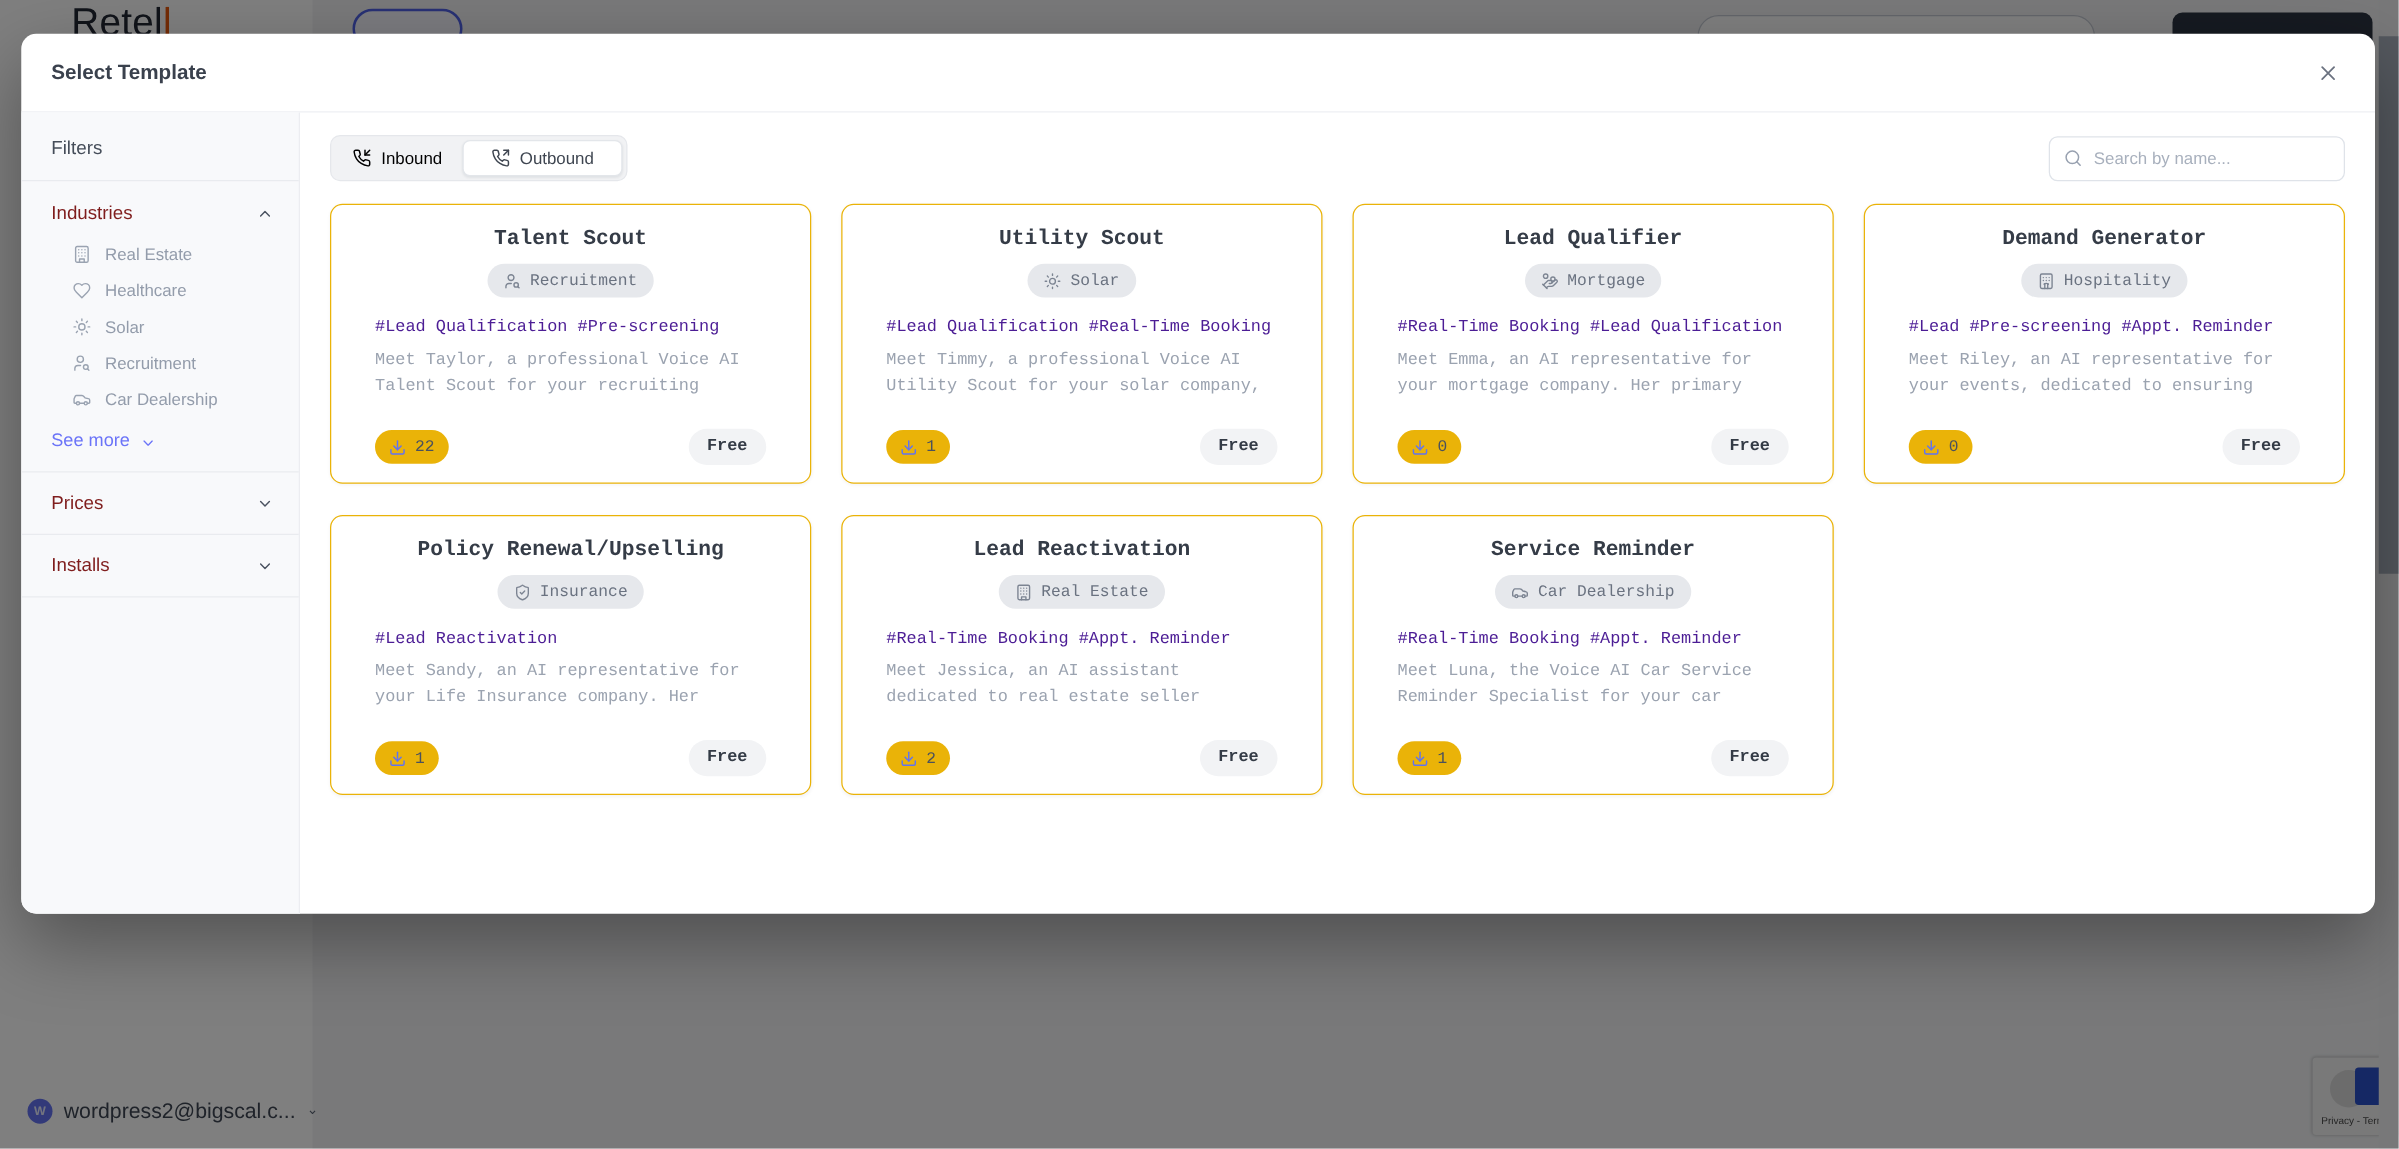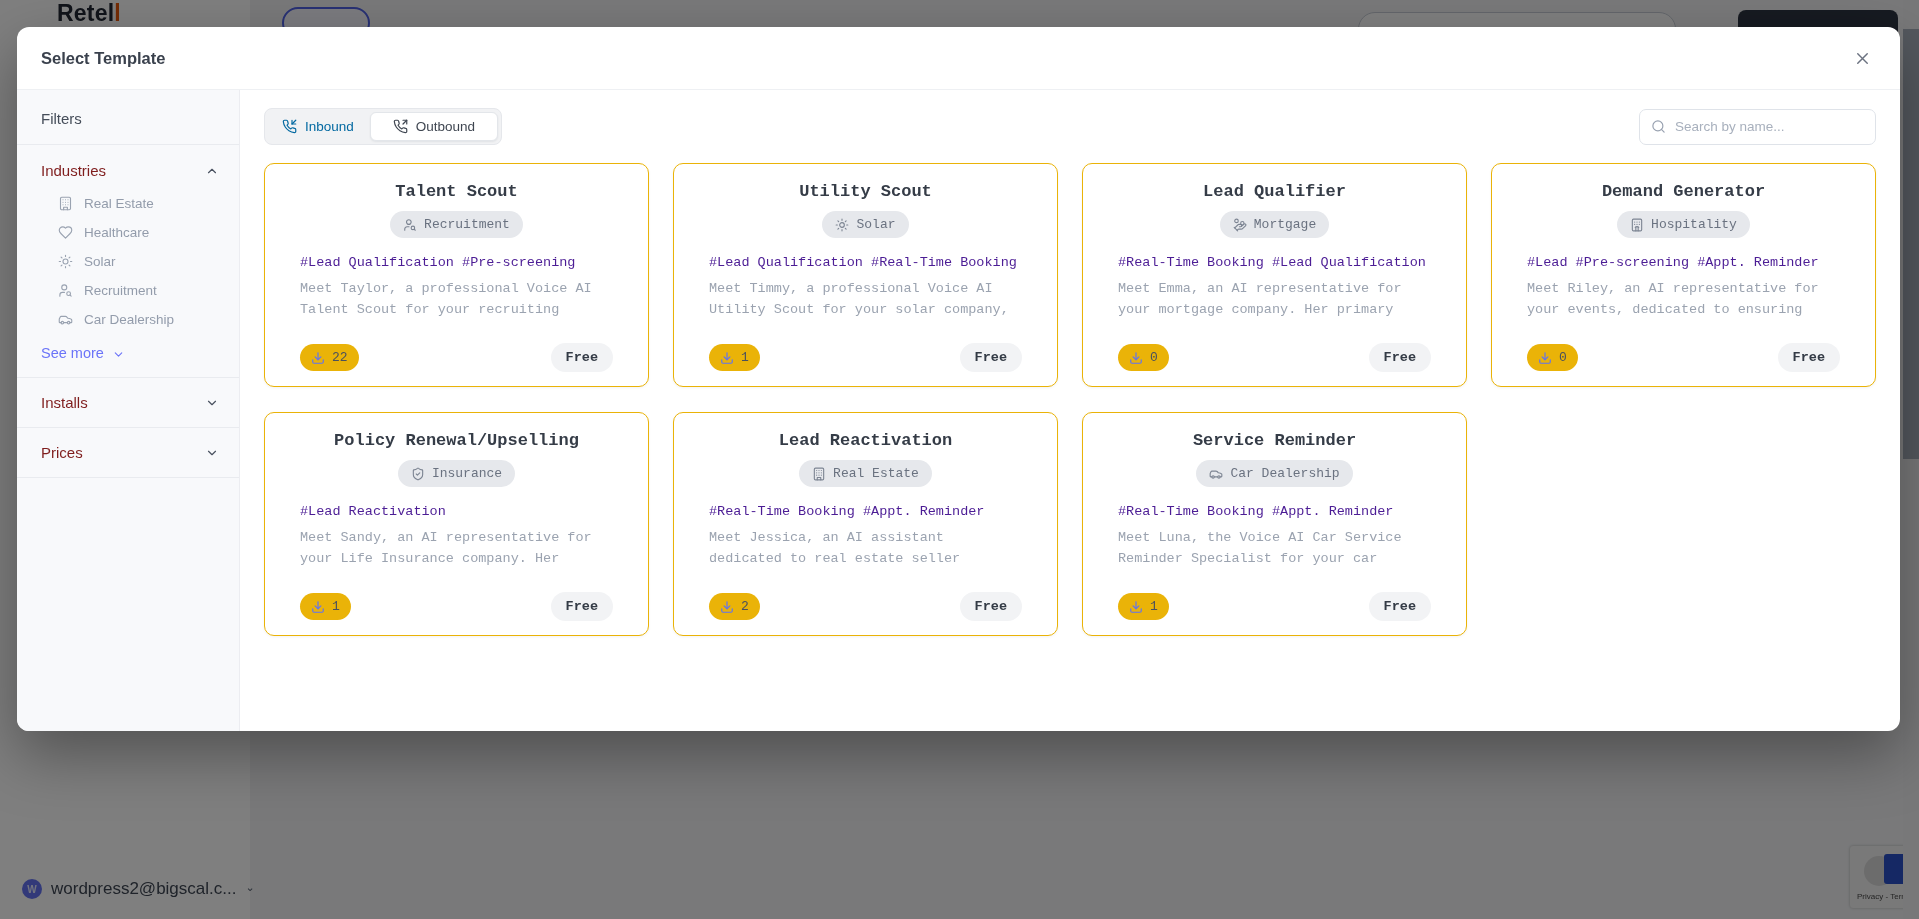--- a/index.html
+++ b/index.html
@@ -4,21 +4,21 @@
 <style>
   * { margin:0; padding:0; box-sizing:border-box; }
   html,body { width:1919px; height:919px; overflow:hidden; }
   body { font-family:"Liberation Sans","DejaVu Sans",sans-serif; background:#f2f3f5; position:relative; }
 
   svg.ic { display:block; fill:none; stroke:currentColor; stroke-width:2; stroke-linecap:round; stroke-linejoin:round; }
 
   
   .bg-page { position:absolute; inset:0; z-index:1; }
   .bg-sidebar { position:absolute; left:0; top:0; width:250px; height:100%; background:#ffffff; }
-  .bg-logo { position:absolute; left:57px; top:0; font-size:23px; font-weight:700; color:#222835; letter-spacing:.2px; }
+  .bg-logo { position:absolute; left:57px; top:0; font-size:31px; font-weight:400; color:#222835; letter-spacing:.2px; }
   .logo-accent { color:#e8590c; }
   .bg-pill-button { position:absolute; left:282px; top:7px; width:88px; height:32px; border:2px solid #5062e8; border-radius:16px; background:#f6f7ff; }
   .bg-searchbar { position:absolute; left:1358px; top:12px; width:318px; height:34px; border:1px solid #c8cdd6; border-radius:17px; background:#ffffff; }
   .bg-dark-button { position:absolute; left:1738px; top:10px; width:160px; height:32px; background:#2c3442; border-radius:8px; }
   .bg-account { position:absolute; left:22px; top:879px; display:flex; align-items:center; gap:9px; }
   .bg-avatar { width:20px; height:20px; border-radius:50%; background:#6473f3; color:#e6e9ff; font-size:10px; font-weight:700; display:flex; align-items:center; justify-content:center; }
   .bg-email { font-size:17px; color:#3f4754; font-weight:500; }
   .bg-chevron { font-size:11px; color:#596273; margin-top:-4px; }
   .bg-recaptcha { position:absolute; left:1850px; top:846px; width:69px; height:62px; background:#f2f2f2; border-radius:3px; box-shadow:0 0 3px rgba(0,0,0,.25); }
   .rc-circle { position:absolute; left:14px; top:10px; width:30px; height:30px; border-radius:50%; background:#d8d8d8; }
@@ -51,21 +51,21 @@
   .sb-item { display:flex; align-items:center; gap:11px; padding:7px 10px 7px 41px; font-size:13.5px; color:#939cab; cursor:pointer; }
   .sb-item .sb-ic { color:#9aa3b1; display:flex; }
   .sb-item .sb-ic svg { width:15px; height:15px; stroke-width:1.8; }
   .sb-see-more { display:flex; align-items:center; gap:8px; padding:11px 24px 8px; font-size:14.5px; color:#6b74f8; cursor:pointer; }
   .sb-see-more svg { width:13px; height:13px; margin-top:2px; }
 
   
   .main { flex:1; padding:18px 24px; display:flex; flex-direction:column; min-width:0; }
   .toolbar { display:flex; align-items:center; justify-content:space-between; }
   .toggle-group { display:inline-flex; align-items:center; background:#f1f2f4; border:1px solid #e5e7eb; border-radius:8px; padding:3px; gap:2px; }
-  .toggle-btn { display:flex; align-items:center; gap:8px; border:none; background:transparent; border-radius:6px; padding:7px 14px; font-size:13.5px; font-weight:500; color:#0369a1; font-family:inherit; cursor:pointer; }
+  .toggle-btn { display:flex; align-items:center; gap:8px; border:none; background:transparent; border-radius:6px; padding:7px 14px; font-size:13.5px; font-weight:500; color:#000000; font-family:inherit; cursor:pointer; }
   .toggle-btn svg { width:15px; height:15px; stroke-width:1.9; }
   .toggle-btn.selected { background:#ffffff; color:#3f4651; border:1px solid #e3e6ea; padding:6px 22px; box-shadow:0 1px 2px rgba(16,24,40,.07); }
   .search-box { width:237px; height:36px; border:1px solid #dfe3e9; border-radius:7px; background:#fff; display:flex; align-items:center; gap:9px; padding:0 11px; }
   .search-box .s-ic { color:#98a1b0; display:flex; }
   .search-box .s-ic svg { width:15px; height:15px; stroke-width:1.9; }
   .search-box input { border:none; outline:none; flex:1; font-size:13.5px; color:#3f4651; font-family:inherit; background:transparent; }
   .search-box input::placeholder { color:#a8b0bd; }
 
   .grid { margin-top:18px; display:grid; grid-template-columns:repeat(4, 1fr); gap:25px 24px; }
   .card { background:#fff; border:1px solid #eab308; border-radius:10px; height:224px; padding:18px 35px 14px; box-shadow:0 1px 3px rgba(16,24,40,.05); display:flex; flex-direction:column; cursor:pointer;font-family:Liberation Mono, monospace; }
@@ -186,31 +186,31 @@
           <span>See more</span>
           <span>
               <svg class="ic" viewBox="0 0 24 24">
                 <path d="m6 9 6 6 6-6"></path>
               </svg>
             </span>
         </div>
       </div>
       <div class="sb-section collapsed">
         <div class="sb-section-header">
-          <span>Installs</span>
+          <span>Prices</span>
           <span class="chev">
               <svg class="ic" viewBox="0 0 24 24">
                 <path d="m6 9 6 6 6-6"></path>
               </svg>
             </span>
         </div>
       </div>
       <div class="sb-section collapsed">
         <div class="sb-section-header">
-          <span>Prices</span>
+          <span>Installs</span>
           <span class="chev">
               <svg class="ic" viewBox="0 0 24 24">
                 <path d="m6 9 6 6 6-6"></path>
               </svg>
             </span>
         </div>
       </div>
     </aside>
     <main class="main">
       <div class="toolbar">

